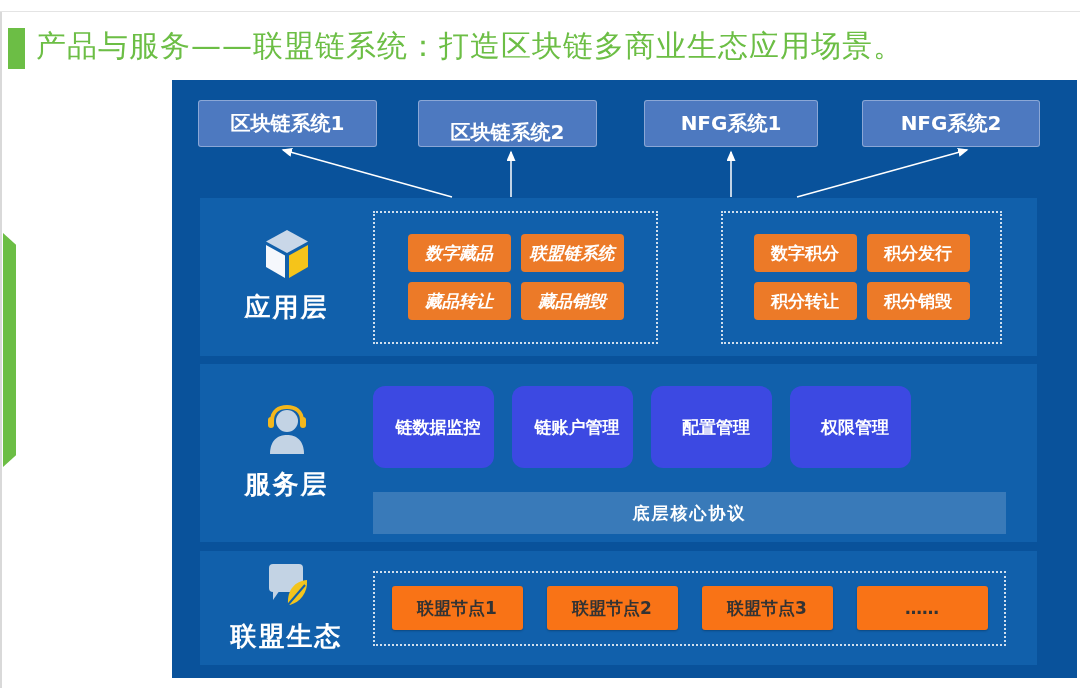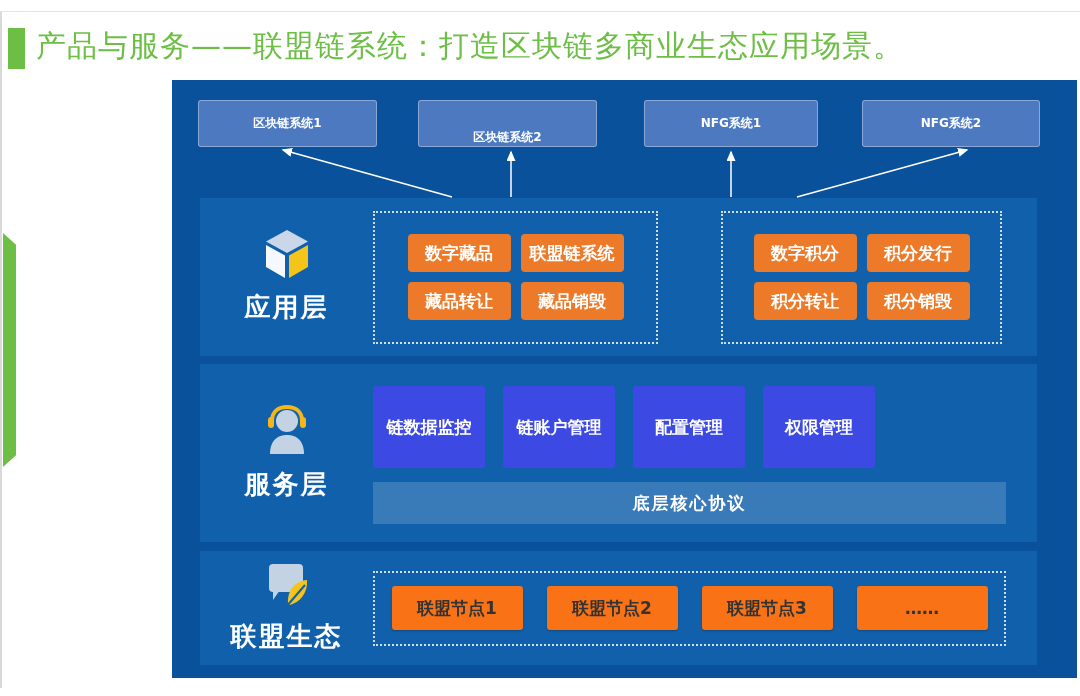--- a/index.html
+++ b/index.html
@@ -10,52 +10,52 @@
 
   .title-bullet{position:absolute;left:8px;top:28px;width:17px;height:41px;background:#6cbe45;}
   .page-title{position:absolute;left:36px;top:29px;font-size:30px;line-height:34px;
               font-weight:normal;color:#6cbe45;letter-spacing:1px;white-space:nowrap;}
   .green-ribbon{position:absolute;left:3px;top:233px;width:13px;height:234px;background:#6cbe45;
                 clip-path:polygon(0 0,100% 5%,100% 95%,0 100%);}
 
   .main-panel{position:absolute;left:172px;top:80px;width:905px;height:598px;background:#09529b;}
 
   .sys-btn{position:absolute;top:20px;height:47px;background:#4d79c0;border:1px solid rgba(255,255,255,0.35);
-           border-radius:3px;color:#fff;font-size:12px;font-weight:bold;
+           border-radius:3px;color:#fff;font-size:20px;font-weight:bold;
            display:flex;align-items:center;justify-content:center;box-sizing:border-box;}
   .sys-b1{left:26px;width:179px;}
   .sys-b2{left:246px;width:179px;align-items:flex-end;}
   .sys-b3{left:472px;width:174px;}
   .sys-b4{left:690px;width:178px;}
 
   .arrows{position:absolute;left:0;top:0;width:905px;height:598px;pointer-events:none;}
 
   .layer{position:absolute;left:28px;width:837px;background:#1160ab;display:flex;}
   .layer-app{top:118px;height:158px;}
   .layer-svc{top:284px;height:178px;}
   .layer-eco{top:471px;height:114px;}
 
   .layer-left{width:173px;display:flex;flex-direction:column;align-items:center;justify-content:center;gap:7px;}
   .layer-label{color:#fff;font-size:26px;font-weight:bold;letter-spacing:2px;}
   .layer-content{flex:1;display:flex;align-items:center;}
 
   .app-content{gap:63px;padding-right:35px;}
   .dotted-box{border:2px dotted rgba(255,255,255,0.8);height:129px;box-sizing:content-box;
               display:flex;align-items:center;justify-content:center;}
-  .box-collection{width:281px;}
+  .box-collection{width:281px;font-style:italic;}
   .box-points{width:277px;}
   .grid2{display:grid;grid-template-columns:103px 103px;grid-auto-rows:38px;gap:10px;}
   .orange-btn{background:#ec7a28;border-radius:4px;color:#fff;font-size:17px;font-weight:bold;
               display:flex;align-items:center;justify-content:center;}
 
   .svc-content{flex-direction:column;align-items:flex-start;justify-content:flex-start;padding-top:22px;display:flex;}
   .svc-row{display:flex;gap:18px;}
-  .svc-btn{width:112px;height:82px;background:#3c49e2;border-radius:3px;color:#fff;font-size:17px;font-weight:bold;
-           display:flex;align-items:center;justify-content:center;}
-  .protocol-bar{margin-top:14px;width:633px;height:42px;background:rgba(255,255,255,0.17);
+  .svc-btn{width:112px;height:82px;background:#3c49e2;border-radius:12px;color:#fff;font-size:17px;font-weight:bold;
+           display:flex;align-items:center;justify-content:center;padding-left:9px;}
+  .protocol-bar{margin-top:24px;width:633px;height:42px;background:rgba(255,255,255,0.17);
                 color:#fff;font-size:17px;font-weight:bold;letter-spacing:2px;
                 display:flex;align-items:center;justify-content:center;}
 
   .nodes-box{width:629px;height:71px;border:2px dotted rgba(255,255,255,0.8);
              display:flex;align-items:center;justify-content:center;gap:24px;}
   .node-btn{width:131px;height:44px;background:#f97316;border-radius:3px;color:#333;font-size:17px;font-weight:bold;
             display:flex;align-items:center;justify-content:center;box-shadow:0 1px 2px rgba(0,0,0,0.25);}
 </style>
 </head>
 <body>

